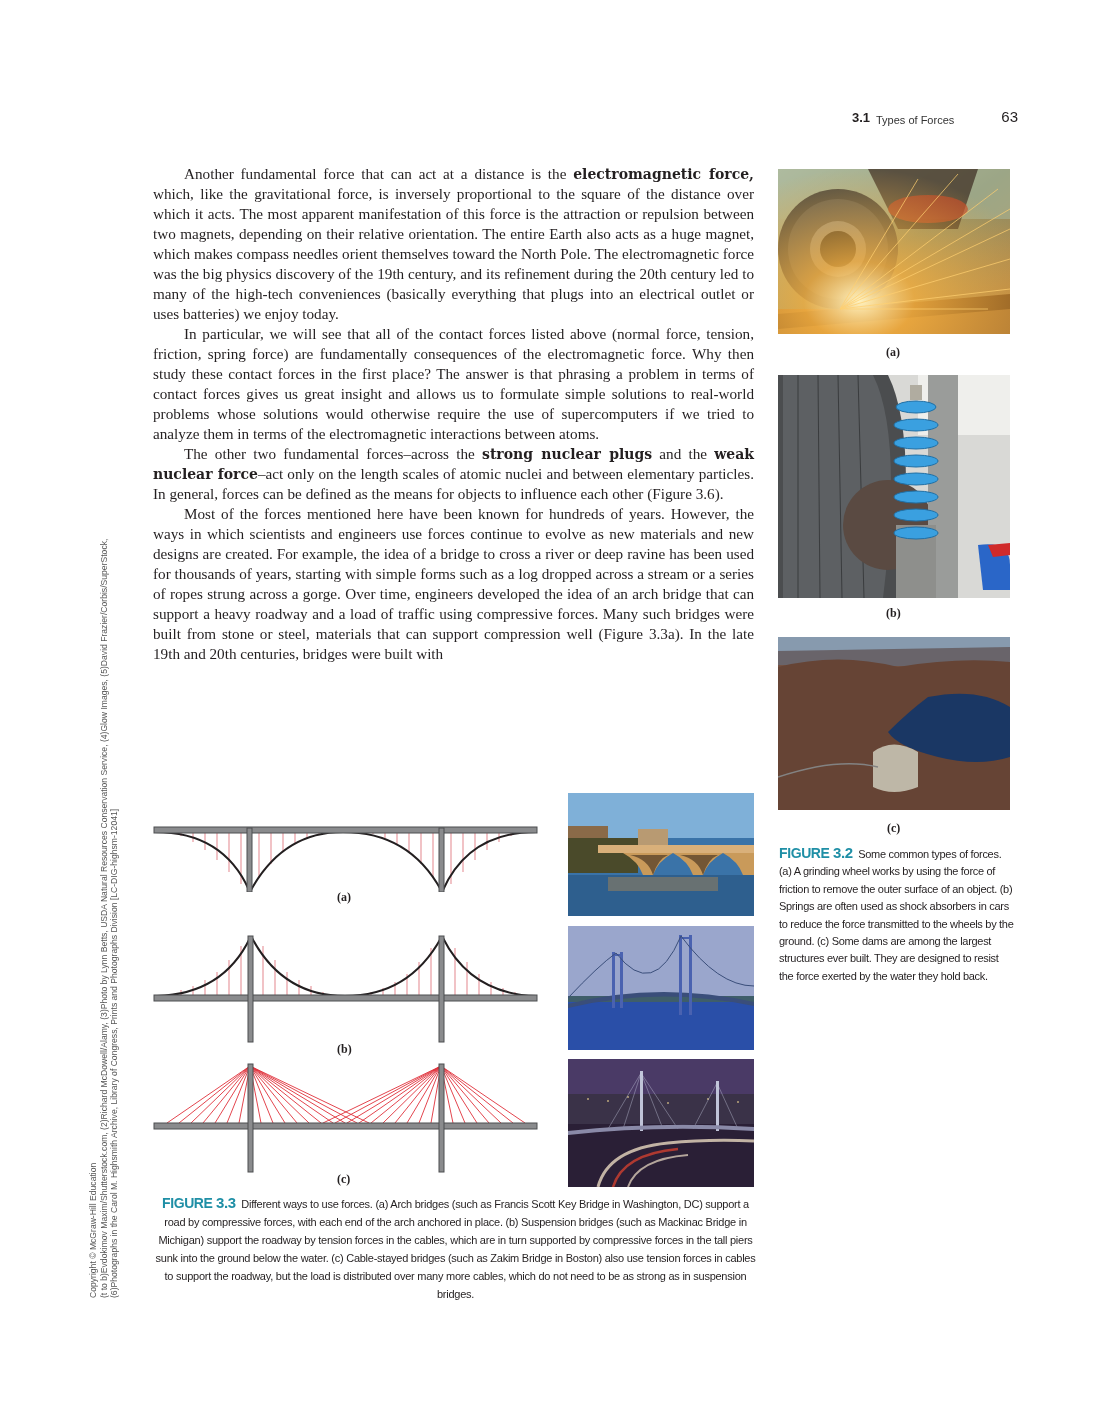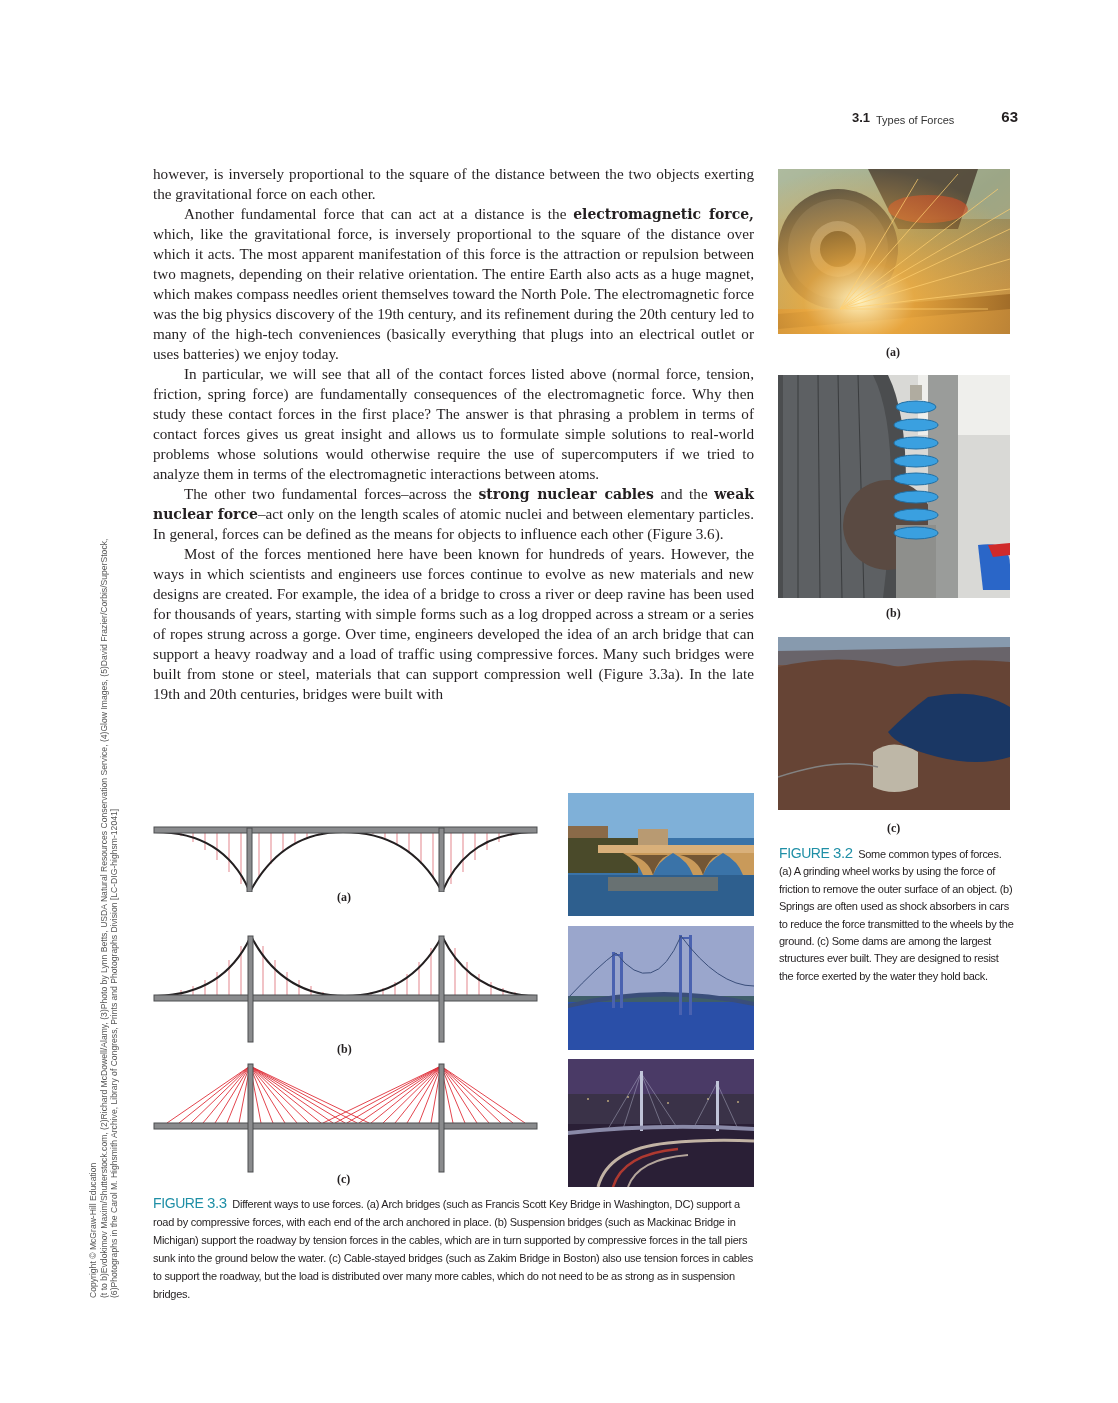--- a/index.html
+++ b/index.html
@@ -2,70 +2,69 @@
 <html><head>
 <meta charset="utf-8">
 <style>
   html, body { margin: 0; padding: 0; background: #ffffff; }
   body { width: 1118px; height: 1403px; position: relative; overflow: hidden; color: #231f20; }
 
   
   .running-head { position: absolute; top: 108px; left: 820px; width: 198px; height: 18px; font-family: "Liberation Sans", sans-serif; }
   .running-head .sec-num { position: absolute; left: 32px; top: 2px; font-size: 13px; font-weight: bold; }
   .running-head .sec-title { position: absolute; left: 56px; top: 6px; font-size: 11px; color: #333; }
-  .running-head .page-num { position: absolute; right: 0; top: 0; font-size: 15px; font-weight: bold; }
+  .running-head .page-num { position: absolute; right: 0; top: 0; font-size: 15px; font-weight: normal; }
 
   
   .body-text { position: absolute; left: 153px; top: 164px; width: 601px; font-family: "Liberation Serif", serif; font-size: 15.2px; line-height: 20px; color: #231f20; text-align: justify; }
   .body-text p { margin: 0; }
   .body-text p.indent { text-indent: 31px; }
   .body-text b { font-family: "DejaVu Serif", serif; font-weight: bold; font-size: 14px; }
 
   
   .fig32-photo { position: absolute; left: 778px; width: 232px; overflow: hidden; }
   .photo-a { top: 169px; height: 165px; }
   .photo-b { top: 375px; height: 223px; }
   .photo-c { top: 637px; height: 173px; }
   .sublabel { position: absolute; font-family: "Liberation Serif", serif; font-size: 12px; font-weight: bold; color: #231f20; }
 
   .fig32-caption { position: absolute; left: 779px; top: 844px; width: 236px; font-family: "Liberation Sans", sans-serif; font-size: 11px; line-height: 17.4px; color: #231f20; letter-spacing: -0.3px; }
-  .fig-label { color: #1f8fa6; font-weight: normal; font-size: 14px; letter-spacing: -0.4px; }
+  .fig-label { color: #1f8fa6; font-weight: bold; font-size: 14px; letter-spacing: -0.4px; }
   .fig-label .num { font-size: 15px; }
 
   
   .diagram { position: absolute; left: 153px; width: 385px; }
   .diag-a { top: 812px; height: 80px; }
   .diag-b { top: 932px; height: 112px; }
   .diag-c { top: 1062px; height: 112px; }
 
   .bridge-photo { position: absolute; left: 568px; width: 186px; overflow: hidden; }
   .bp1 { top: 793px; height: 123px; }
   .bp2 { top: 926px; height: 124px; }
   .bp3 { top: 1059px; height: 128px; }
 
-  .fig33-caption { position: absolute; left: 153px; top: 1194px; width: 605px; font-family: "Liberation Sans", sans-serif; font-size: 11px; line-height: 18px; color: #231f20; letter-spacing: -0.25px; }
+  .fig33-caption { position: absolute; left: 153px; top: 1194px; width: 605px; font-family: "Liberation Sans", sans-serif; font-size: 11px; line-height: 18px; color: #231f20; letter-spacing: -0.25px; text-align: center; }
 
   
   .credit { position: absolute; left: 88px; top: 1298px; transform: rotate(-90deg); transform-origin: 0 0; width: 880px; font-family: "Liberation Sans", sans-serif; font-size: 8.6px; line-height: 10.6px; color: #555; white-space: nowrap; }
   .credit div { white-space: nowrap; }
 </style>
 </head>
 <body>
 
 <div class="running-head">
   <span class="sec-num">3.1</span>
   <span class="sec-title">Types of Forces</span>
   <span class="page-num">63</span>
 </div>
 
 <div class="body-text">
-  <p>however, is inversely proportional to the square of the distance between the two objects exerting the gravitational force on each other.</p>
   <p class="indent"><span>Another fundamental force that can act at a distance is the </span><b>electromagnetic force,</b><span> which, like the gravitational force, is inversely proportional to the square of the distance over which it acts. The most apparent manifestation of this force is the attraction or repulsion between two magnets, depending on their relative orientation. The entire Earth also acts as a huge magnet, which makes compass needles orient themselves toward the North Pole. The electromagnetic force was the big physics discovery of the 19th century, and its refinement during the 20th century led to many of the high-tech conveniences (basically everything that plugs into an electrical outlet or uses batteries) we enjoy today.</span></p>
   <p class="indent">In particular, we will see that all of the contact forces listed above (normal force, tension, friction, spring force) are fundamentally consequences of the electromagnetic force. Why then study these contact forces in the first place? The answer is that phrasing a problem in terms of contact forces gives us great insight and allows us to formulate simple solutions to real-world problems whose solutions would otherwise require the use of supercomputers if we tried to analyze them in terms of the electromagnetic interactions between atoms.</p>
-  <p class="indent"><span>The other two fundamental forces–across the </span><b>strong nuclear cables</b><span> and the </span><b>weak nuclear force</b><span>–act only on the length scales of atomic nuclei and between elementary particles. In general, forces can be defined as the means for objects to influence each other (Figure 3.6).</span></p>
+  <p class="indent"><span>The other two fundamental forces–across the </span><b>strong nuclear plugs</b><span> and the </span><b>weak nuclear force</b><span>–act only on the length scales of atomic nuclei and between elementary particles. In general, forces can be defined as the means for objects to influence each other (Figure 3.6).</span></p>
   <p class="indent">Most of the forces mentioned here have been known for hundreds of years. However, the ways in which scientists and engineers use forces continue to evolve as new materials and new designs are created. For example, the idea of a bridge to cross a river or deep ravine has been used for thousands of years, starting with simple forms such as a log dropped across a stream or a series of ropes strung across a gorge. Over time, engineers developed the idea of an arch bridge that can support a heavy roadway and a load of traffic using compressive forces. Many such bridges were built from stone or steel, materials that can support compression well (Figure 3.3a). In the late 19th and 20th centuries, bridges were built with</p>
 </div>
 
 <div class="fig32-photo photo-a">
   <svg width="232" height="165" viewBox="0 0 232 165">
     <defs>
       <linearGradient id="gwbg" x1="0" y1="0" x2="1" y2="1">
         <stop offset="0" stop-color="#b7c3a8"></stop>
         <stop offset="0.5" stop-color="#8a8f6a"></stop>
         <stop offset="1" stop-color="#c9893a"></stop>

